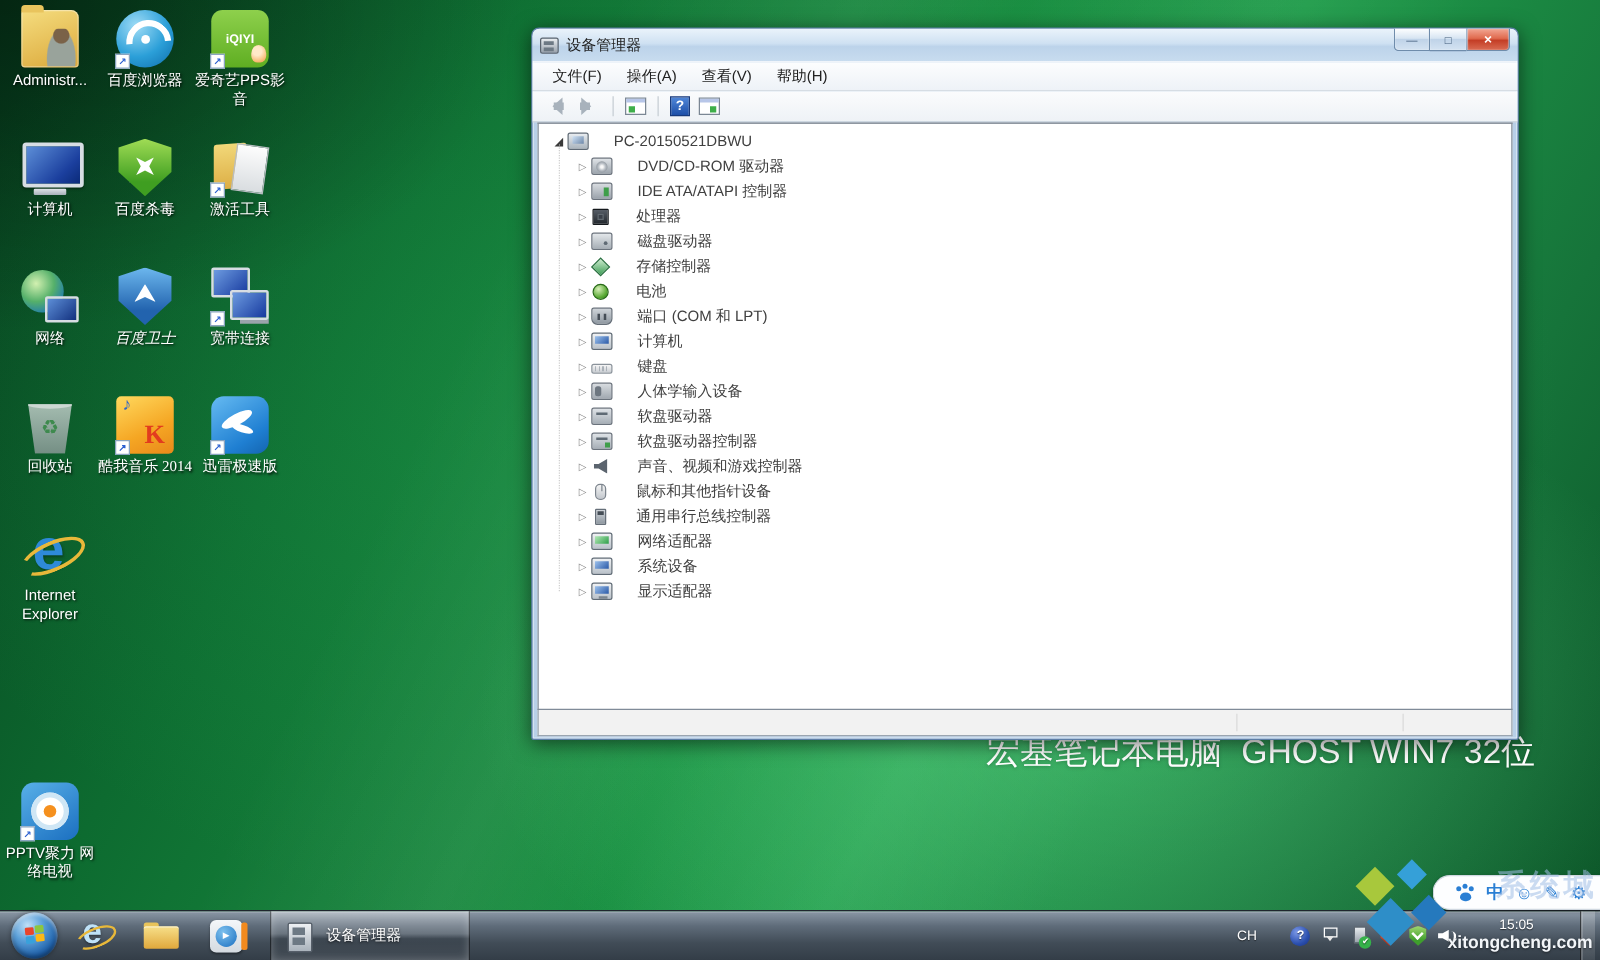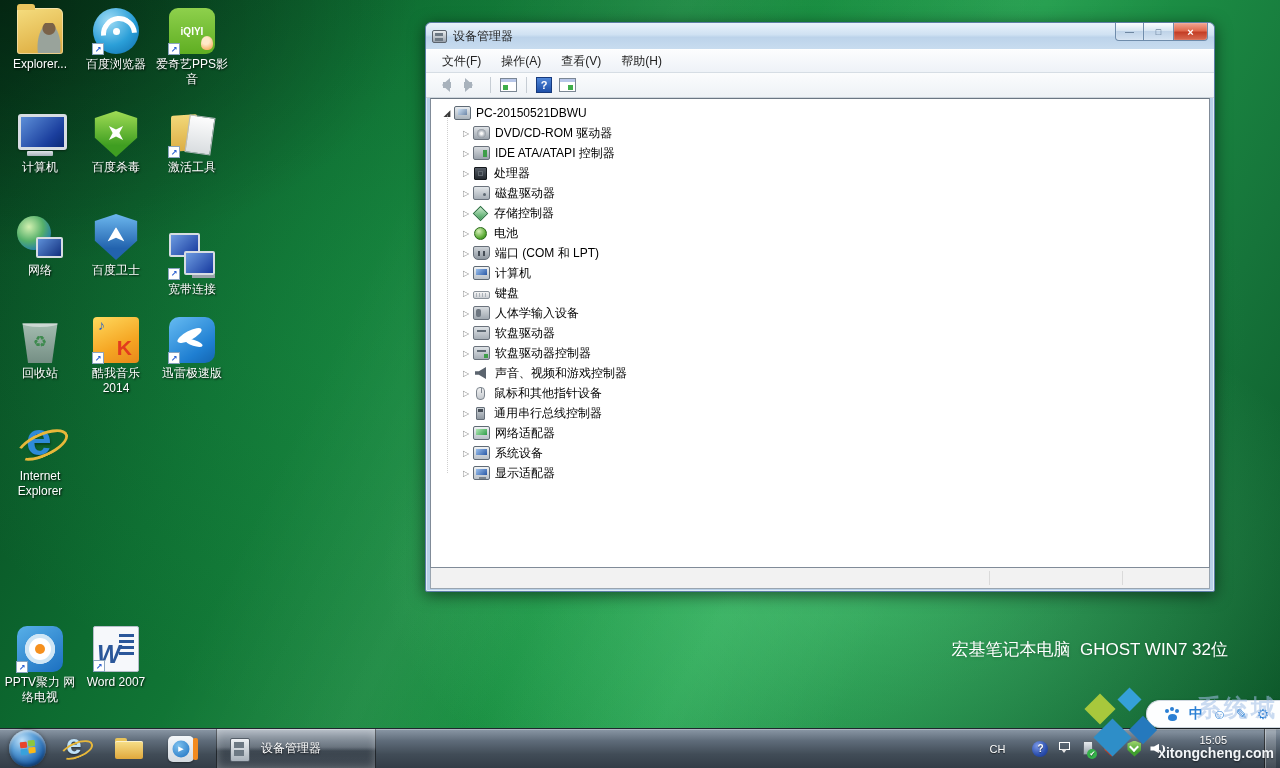--- a/index.html
+++ b/index.html
@@ -107,21 +107,21 @@
   .sb-sep{position:absolute;top:3px;bottom:3px;width:1px;background:#dadada}
 
   
   .tree{position:relative}
   .tree-children{position:relative}
   .tree-children::before{content:'';position:absolute;left:16px;top:-8px;bottom:10px;border-left:1px dotted #b0b0b0;opacity:.6}
   .trow{display:flex;align-items:center;height:20px;padding-left:10px;white-space:nowrap}
   .trow.child{padding-left:29px}
   .texp{width:12px;font-size:8px;color:#8a8a8a;flex:none;text-align:center}
   .trow.root .texp{color:#3a3a3a;font-size:9px}
-  .tlabel{margin-left:5px;color:#000000}
+  .tlabel{margin-left:20px;color:#404040}
   .tico{width:17px;height:14px;flex:none;margin-left:1px;position:relative}
   .i-computer-root-icon{background:linear-gradient(#e8ecf0,#aab4bd);border:1px solid #5f6a75;border-radius:2px}
   .i-computer-root-icon::after{content:'';position:absolute;inset:2px 3px 4px 3px;background:linear-gradient(135deg,#cfe2f5,#6d87a8)}
   .i-dvd-drive-icon{background:linear-gradient(#dfe3e7,#9ba3ac);border:1px solid #6a727c;border-radius:2px}
   .i-dvd-drive-icon::after{content:'';position:absolute;left:3px;top:2px;width:9px;height:9px;border-radius:50%;background:radial-gradient(circle,#f8f8f8 15%,#b9bfc6 45%,#8d949c 75%)}
   .i-ide-controller-icon{background:linear-gradient(#d8dce0,#9aa2ab);border:1px solid #6a727c;border-radius:2px}
   .i-ide-controller-icon::after{content:'';position:absolute;right:2px;top:3px;width:4px;height:7px;background:#3f9e4a}
   .i-processor-icon{width:13px;height:13px;margin:0 2px;background:linear-gradient(#565d66,#23282e);border:1px solid #14181c;border-radius:1px}
   .i-processor-icon::after{content:'';position:absolute;inset:3px;background:#3a4049;border:1px solid #60686f}
   .i-disk-drive-icon{background:linear-gradient(#e3e7ea,#a6aeb6);border:1px solid #6a727c;border-radius:2px}
@@ -141,21 +141,21 @@
   .i-floppy-drive-icon,.i-floppy-controller-icon{background:linear-gradient(#dfe3e7,#a6aeb6);border:1px solid #6a727c;border-radius:2px}
   .i-floppy-drive-icon::after,.i-floppy-controller-icon::after{content:'';position:absolute;left:3px;top:3px;right:3px;height:2px;background:#5f6a74}
   .i-floppy-controller-icon::before{content:'';position:absolute;right:1px;bottom:1px;width:4px;height:4px;background:#3f9e4a}
   .i-sound-icon::after{content:'';position:absolute;left:2px;top:1px;width:11px;height:12px;background:#5b646e;clip-path:polygon(0 35%,35% 35%,100% 0,100% 100%,35% 65%,0 65%)}
   .i-mouse-icon{width:9px;height:13px;margin:0 4px;border-radius:4px;background:linear-gradient(#f4f4f4,#c2c7cd);border:1px solid #7d858e}
   .i-mouse-icon::after{content:'';position:absolute;left:50%;top:0;width:1px;height:5px;background:#7d858e}
   .i-usb-icon{width:9px;height:13px;margin:0 4px;background:linear-gradient(#cfd4d9,#8f98a1);border:1px solid #666f79;border-radius:1px}
   .i-usb-icon::after{content:'';position:absolute;left:1px;top:1px;right:1px;height:3px;background:#454d56}
 
   
-  .desk-wm{position:absolute;top:638px;right:52px;color:#fff;font-size:17px;white-space:pre;text-shadow:0 1px 3px rgba(0,0,0,.25);z-index:2}
+  .desk-wm{position:absolute;top:583px;right:52px;color:#fff;font-size:27px;white-space:pre;text-shadow:0 1px 3px rgba(0,0,0,.25);z-index:2}
 
   
   .taskbar{position:absolute;left:0;bottom:0;width:1280px;height:40px;display:flex;align-items:center;z-index:5;
      background:linear-gradient(#8b98a6,#5f6c7a 30%,#414c57 65%,#333d47);border-top:1px solid #1f262d;box-shadow:inset 0 1px 0 rgba(255,255,255,.3)}
   .start-orb{width:37px;height:37px;margin:0 16px 0 9px;border-radius:50%;position:relative;flex:none;cursor:pointer;
      background:radial-gradient(circle at 35% 28%,#bfe0f8,#5a9fd8 35%,#1e5fa8 70%,#0b3a70);
      box-shadow:inset 0 -2px 4px rgba(0,0,0,.4),inset 0 2px 3px rgba(255,255,255,.6),0 0 4px rgba(0,0,0,.4)}
   .start-orb::after{content:'';position:absolute;left:11px;top:12px;width:7px;height:6px;border-radius:1px;background:#e8452c;
      box-shadow:8px -1px 0 #8cc63f,0 7px 0 #38a1db,8px 6px 0 #fcb816;transform:rotate(-6deg)}
   .qlaunch{display:flex;align-items:center;gap:25px;margin-right:22px}
@@ -214,21 +214,21 @@
   .wm-domain{position:absolute;right:6px;bottom:7px;font-size:14px;font-weight:bold;color:#f2f5f8;text-shadow:0 1px 2px rgba(0,0,0,.55)}
 </style>
 </head>
 <body>
 
 <div id="desktop">
 
   <div class="icon-grid">
       <div class="desk-item" style="grid-area: 1 / 1;">
         <span class="dicon k-user-folder"></span>
-        <div class="dlabel">Explorer...</div>
+        <div class="dlabel">Administr...</div>
       </div>
       <div class="desk-item" style="grid-area: 1 / 2;">
         <span class="dicon k-baidu-browser">
           <i class="sc"></i>
         </span>
         <div class="dlabel">百度浏览器</div>
       </div>
       <div class="desk-item" style="grid-area: 1 / 3;">
         <span class="dicon k-iqiyi">
           <i class="sc"></i>
@@ -248,63 +248,57 @@
       <div class="desk-item" style="grid-area: 2 / 3;">
         <span class="dicon k-open-folder">
           <i class="sc"></i>
         </span>
         <div class="dlabel">激活工具</div>
       </div>
       <div class="desk-item" style="grid-area: 3 / 1;">
         <span class="dicon k-network"></span>
         <div class="dlabel">网络</div>
       </div>
-      <div class="desk-item" style="grid-area: 3 / 2;">
+      <div class="desk-item" style="grid-area: 3 / 2; font-style: italic;">
         <span class="dicon k-baidu-guard">
           <i class="sc"></i>
         </span>
         <div class="dlabel">百度卫士</div>
       </div>
-      <div class="desk-item" style="grid-area: 3 / 3; justify-content: center;">
+      <div class="desk-item" style="grid-area: 3 / 3;">
         <span class="dicon k-broadband">
           <i class="sc"></i>
         </span>
         <div class="dlabel">宽带连接</div>
       </div>
       <div class="desk-item" style="grid-area: 4 / 1;">
         <span class="dicon k-recycle-bin"></span>
         <div class="dlabel">回收站</div>
       </div>
-      <div class="desk-item" style="grid-area: 4 / 2;">
+      <div class="desk-item" style="grid-area: 4 / 2; font-family: Liberation Serif, serif;">
         <span class="dicon k-kuwo-music">
           <i class="sc"></i>
         </span>
         <div class="dlabel">酷我音乐 2014</div>
       </div>
       <div class="desk-item" style="grid-area: 5 / 1;">
         <span class="dicon k-ie"></span>
         <div class="dlabel">Internet Explorer</div>
       </div>
       <div class="desk-item" style="grid-area: 4 / 3;">
         <span class="dicon k-thunder">
           <i class="sc"></i>
         </span>
         <div class="dlabel">迅雷极速版</div>
       </div>
       <div class="desk-item" style="grid-area: 7 / 1;">
         <span class="dicon k-pptv">
           <i class="sc"></i>
         </span>
         <div class="dlabel">PPTV聚力 网络电视</div>
-      </div>
-      <div class="desk-item" style="grid-area: 7 / 2;">
-        <span class="dicon k-word">
-          <i class="sc"></i>
-        </span>
-        <div class="dlabel">Word 2007</div>
       </div>
     </div>
 
   <div class="desk-wm">宏基笔记本电脑  GHOST WIN7 32位</div>
 
   <div class="win">
     <div class="titlebar">
       <span class="win-app-icon"></span>
       <span class="title-text">设备管理器</span>
       <span class="win-controls">

